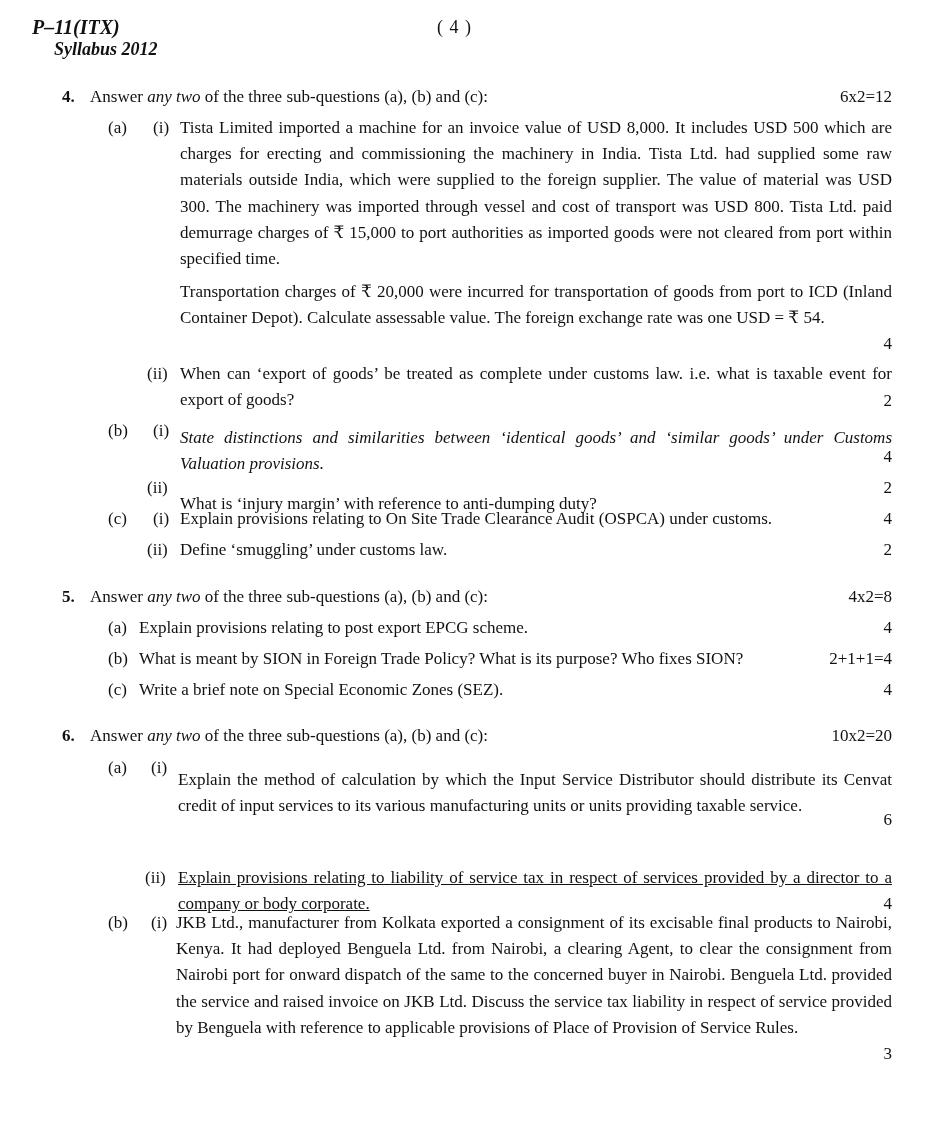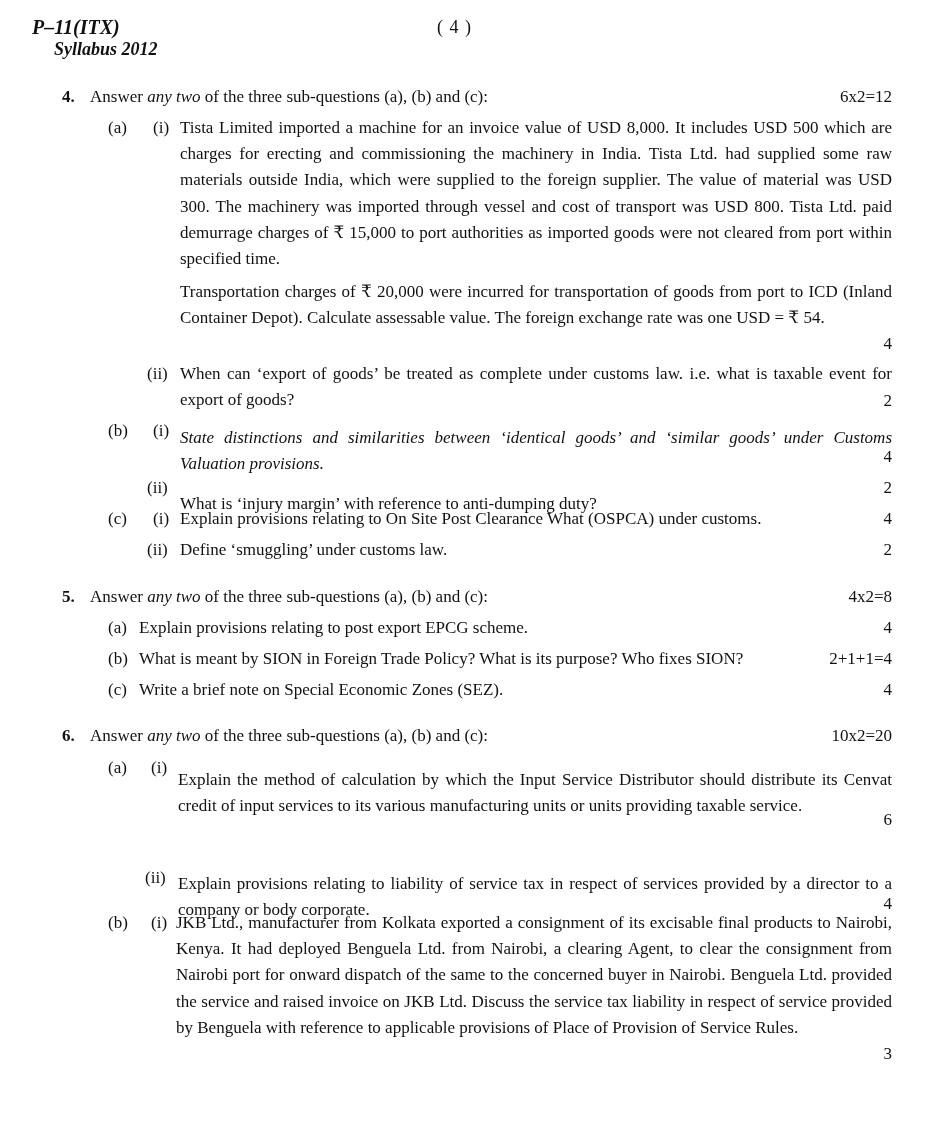--- a/index.html
+++ b/index.html
@@ -158,21 +158,21 @@
     <span class="para-marks" style="top:26px;">4</span>
 
     <span class="roman-label" style="left:147px; top:57px;">(ii)</span>
     <div class="para" style="top:57px;margin-top:16px;">What is ‘injury margin’ with reference to anti-dumping duty?</div>
     <span class="para-marks" style="top:57px;">2</span>
   </div>
 
   <div class="sub-block" style="top:506px;">
     <span class="sub-label" style="top:0;">(c)</span>
     <span class="roman-label" style="left:153px; top:0;">(i)</span>
-    <div class="para" style="top:0;">Explain provisions relating to On Site Post Clearance What (OSPCA) under customs.</div>
+    <div class="para" style="top:0;">Explain provisions relating to On Site Trade Clearance Audit (OSPCA) under customs.</div>
     <span class="para-marks" style="top:0;">4</span>
 
     <span class="roman-label" style="left:147px; top:31px;">(ii)</span>
     <div class="para" style="top:31px;">Define ‘smuggling’ under customs law.</div>
     <span class="para-marks" style="top:31px;">2</span>
   </div>
 
   <div class="q-line" style="top:584px;">
     <span class="q-num">5.</span>
     <span class="q-text"><span>Answer </span><em>any two</em><span> of the three sub-questions (a), (b) and (c):</span></span>
@@ -201,21 +201,21 @@
     <span class="marks">10x2=20</span>
   </div>
 
   <div class="sub-block" style="top:755px;">
     <span class="sub-label" style="top:0;">(a)</span>
     <span class="roman-label" style="left:151px; top:0;">(i)</span>
     <div class="para wide" style="top:12px;">Explain the method of calculation by which the Input Service Distributor should distribute its Cenvat credit of input services to its various manufacturing units or units providing taxable service.</div>
     <span class="para-marks" style="top:52px;">6</span>
 
     <span class="roman-label" style="left:145px; top:110px;">(ii)</span>
-    <div class="para wide" style="top:116px;">Explain provisions relating to liability of service tax in respect of services provided by a director to a company or body corporate.</div>
+    <div class="para wide" style="top:110px;text-decoration:underline;">Explain provisions relating to liability of service tax in respect of services provided by a director to a company or body corporate.</div>
     <span class="para-marks" style="top:136px;">4</span>
   </div>
 
   <div class="sub-block" style="top:910px;">
     <span class="sub-label" style="top:0;">(b)</span>
     <span class="roman-label" style="left:151px; top:0;">(i)</span>
     <div class="para wide" style="top:0; left:176px; width:716px;">JKB Ltd., manufacturer from Kolkata exported a consignment of its excisable final products to Nairobi, Kenya. It had deployed Benguela Ltd. from Nairobi, a clearing Agent, to clear the consignment from Nairobi port for onward dispatch of the same to the concerned buyer in Nairobi. Benguela Ltd. provided the service and raised invoice on JKB Ltd. Discuss the service tax liability in respect of service provided by Benguela with reference to applicable provisions of Place of Provision of Service Rules.</div>
     <span class="para-marks" style="top:131px;">3</span>
   </div>
 

